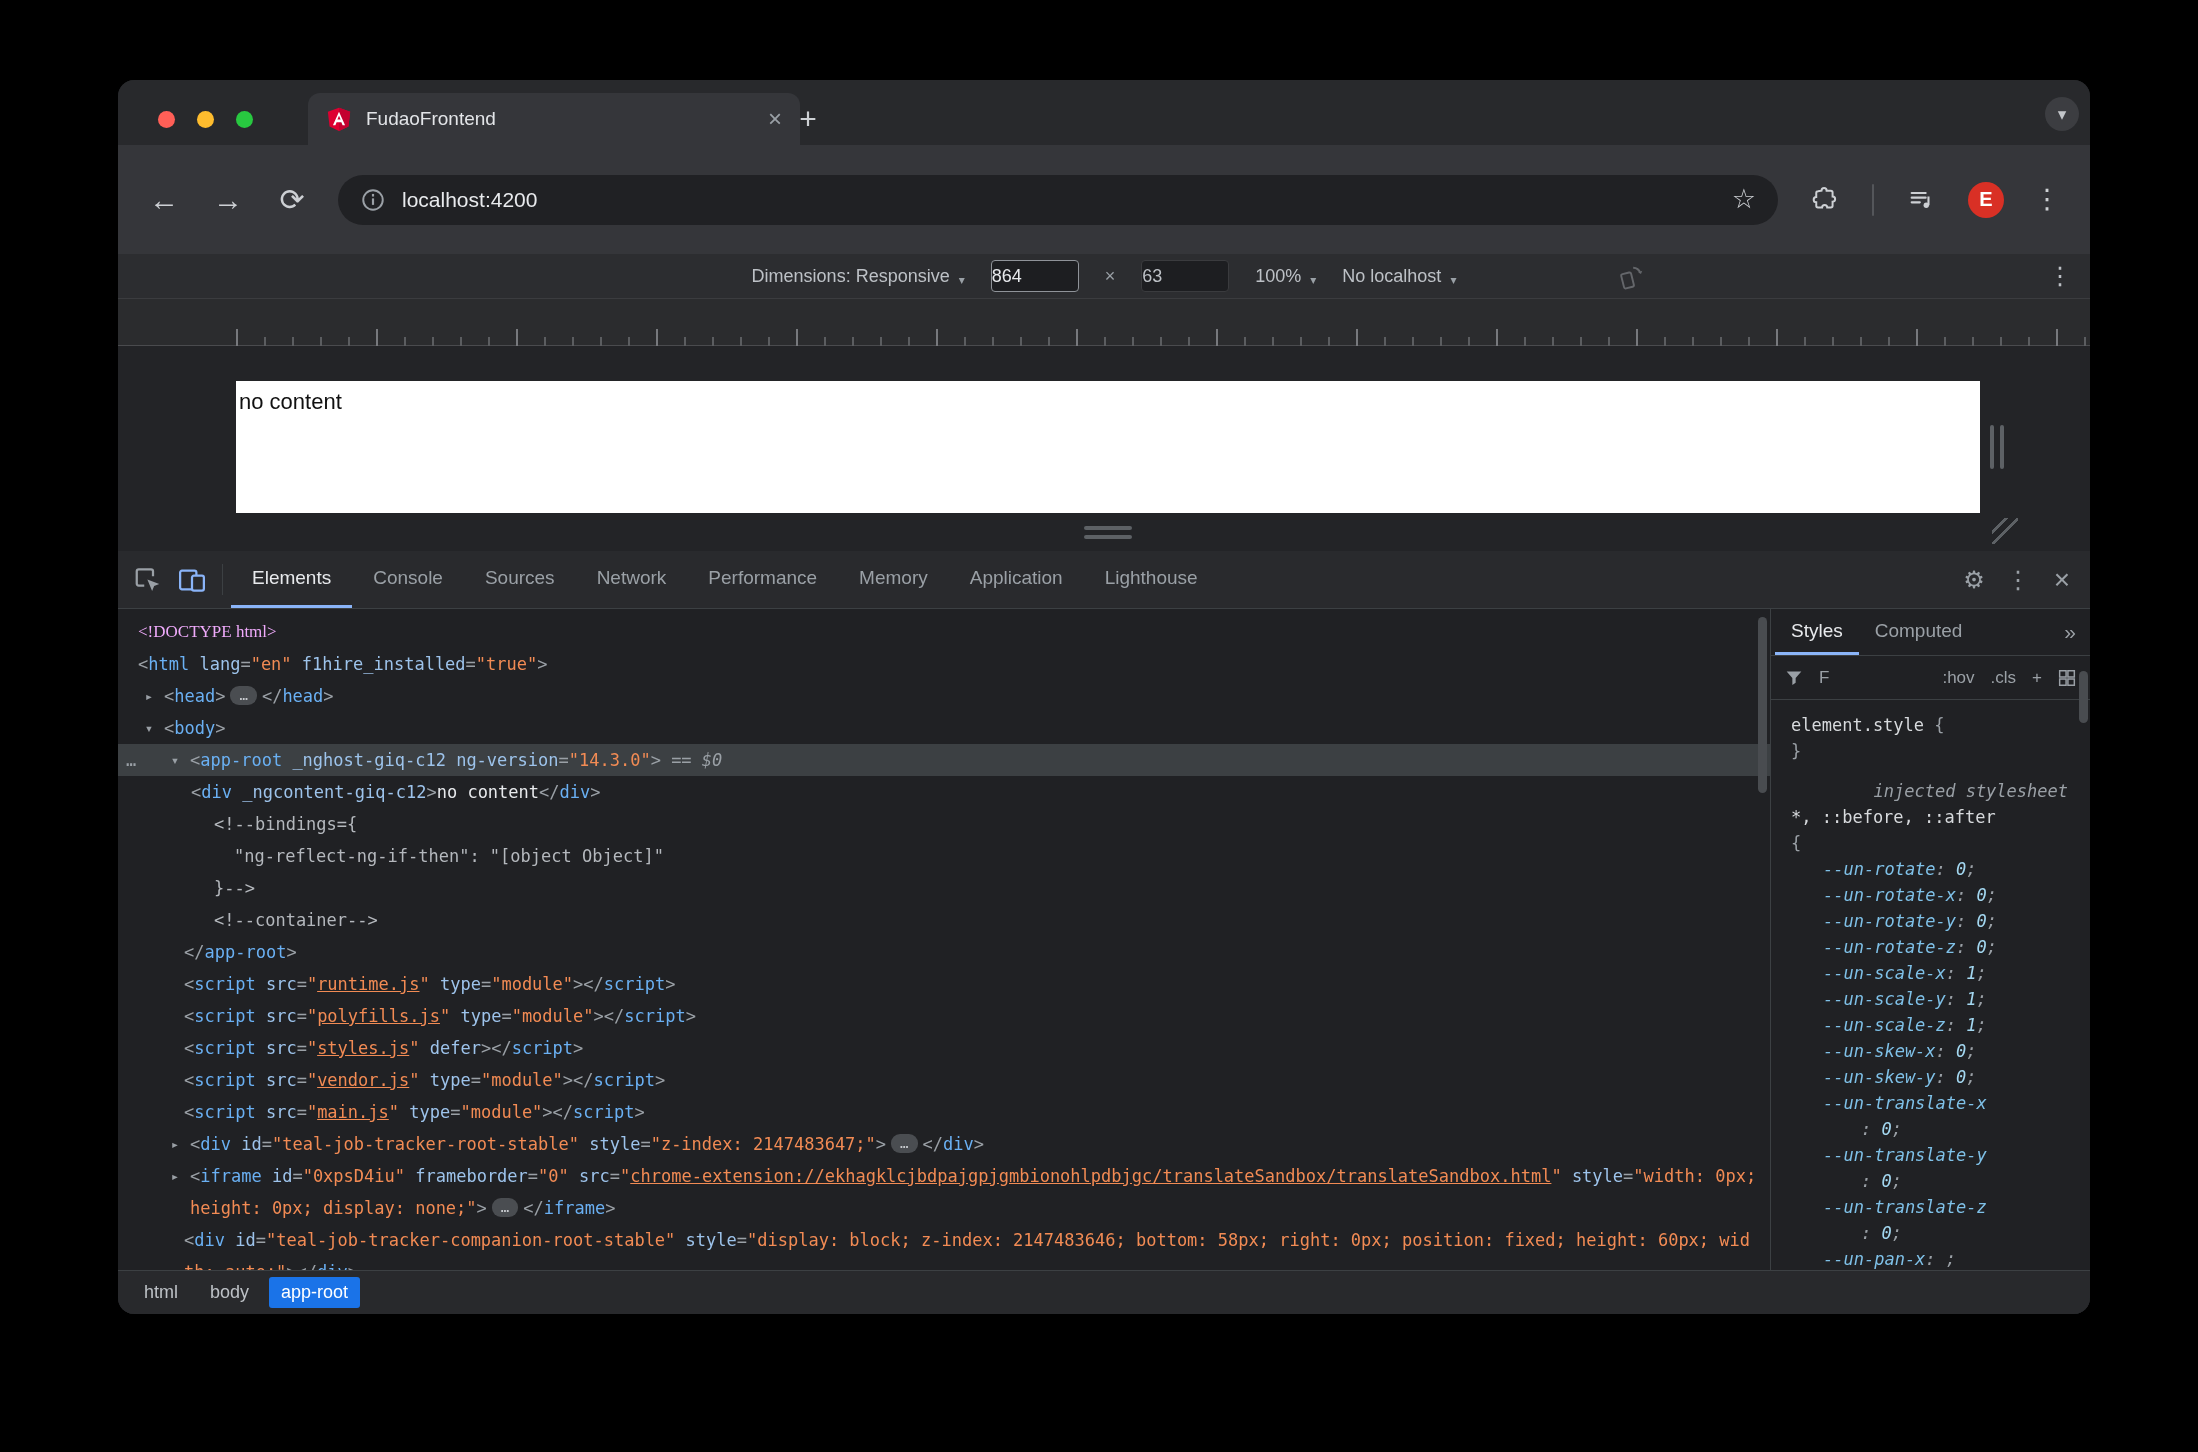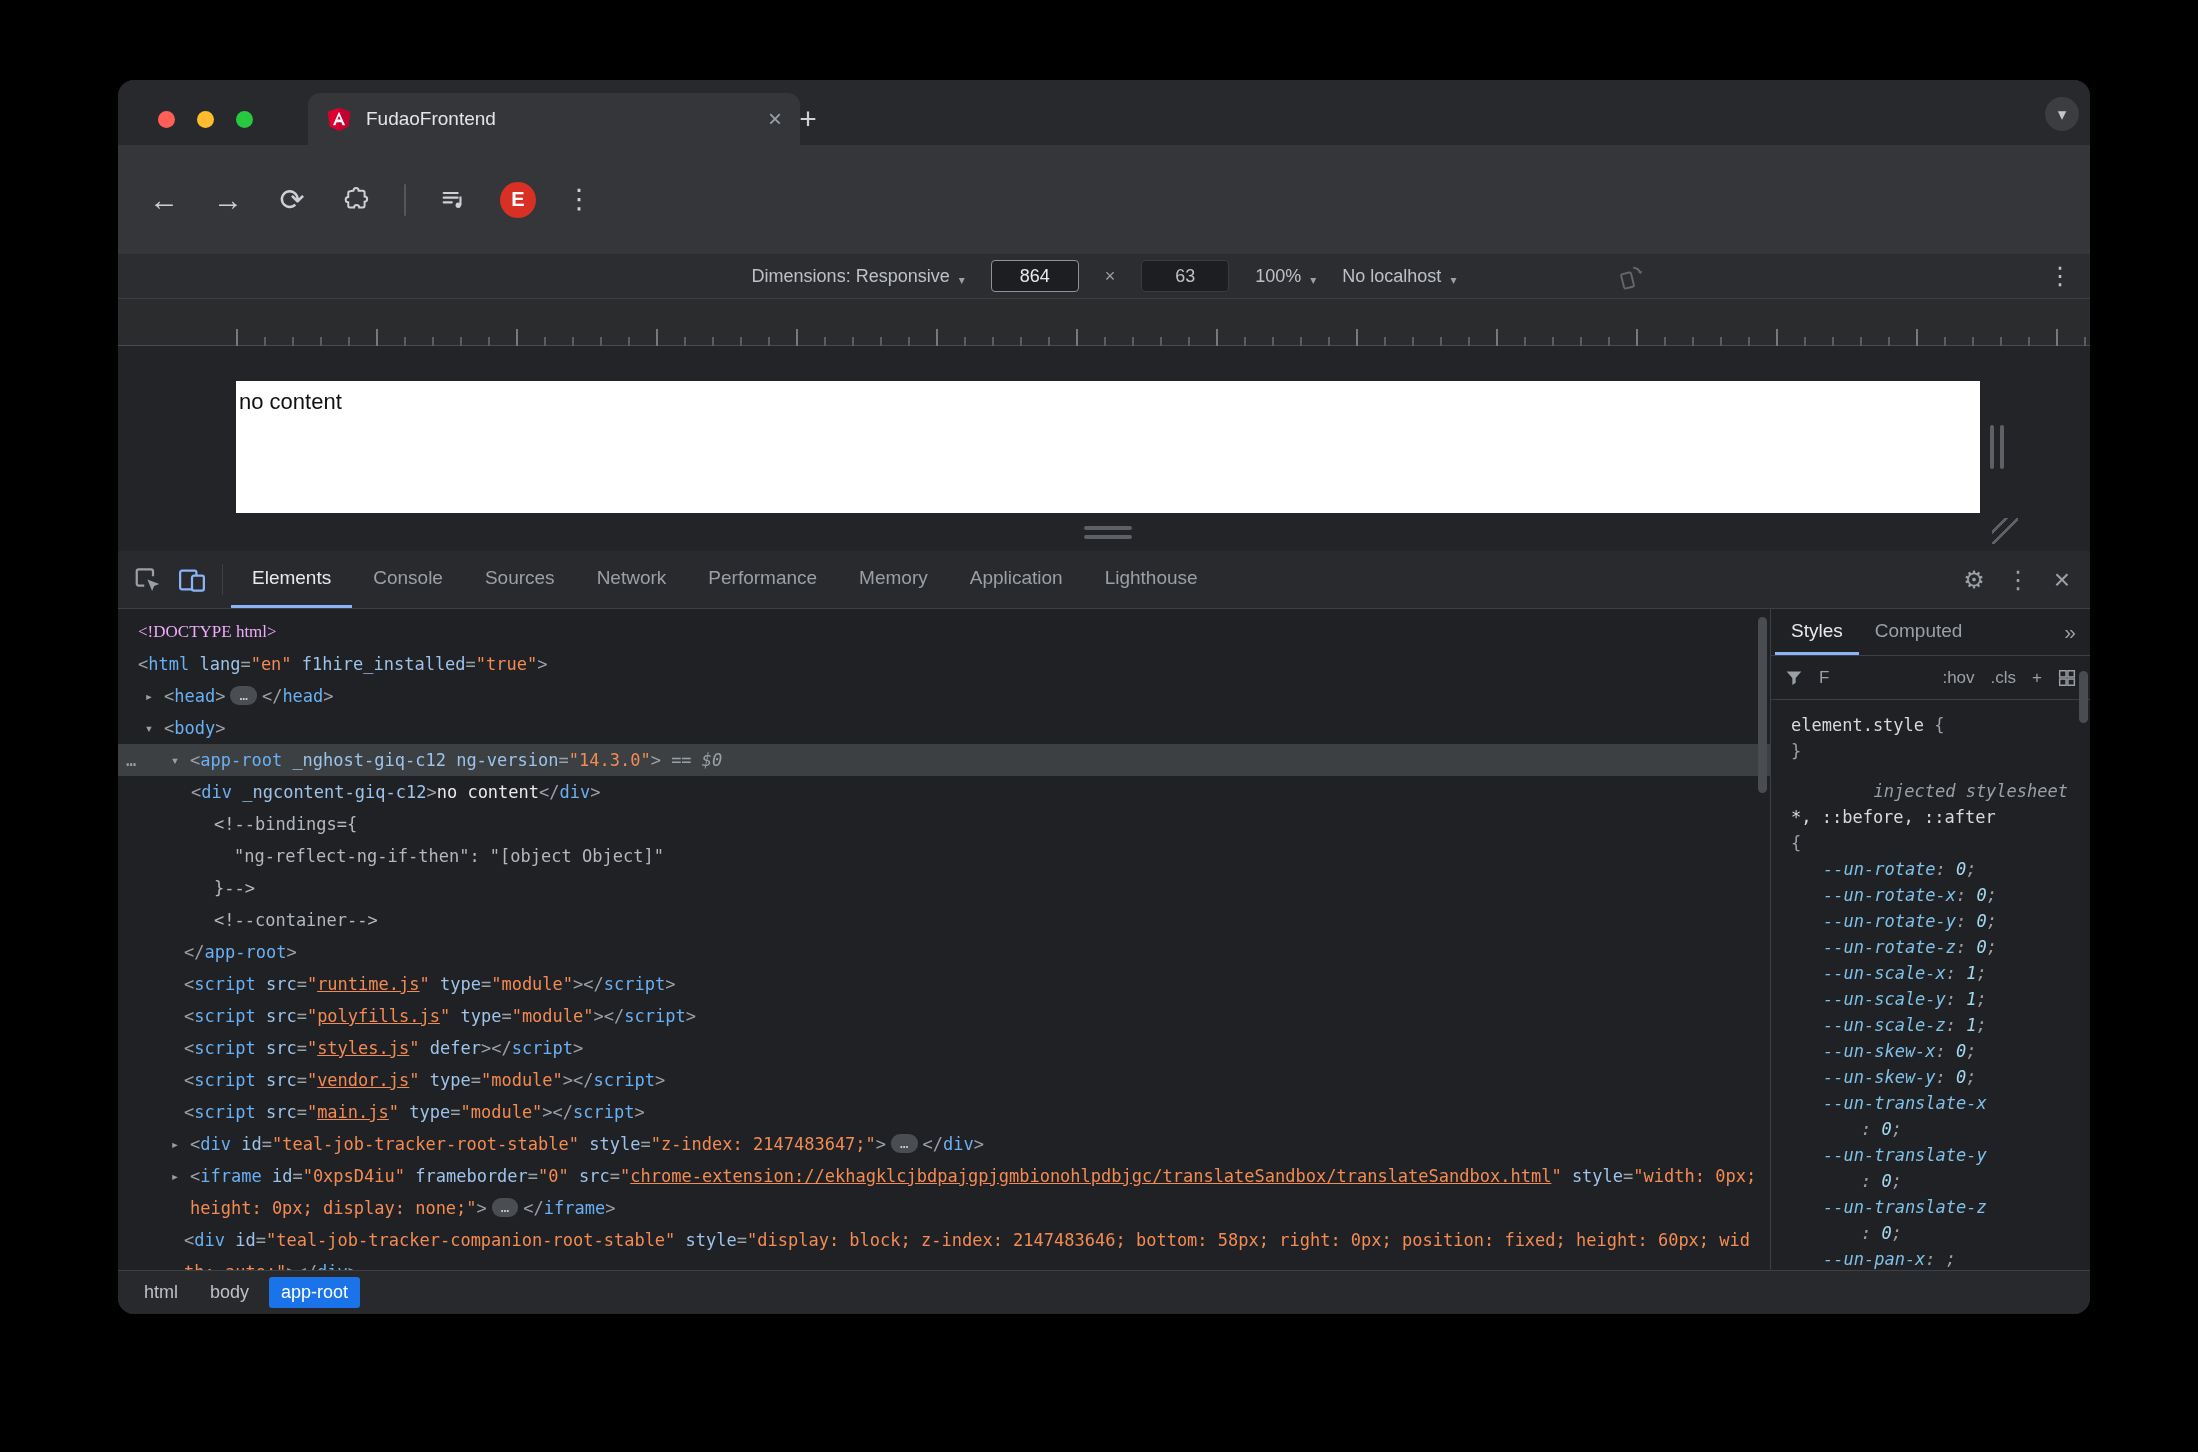--- a/index.html
+++ b/index.html
@@ -43,21 +43,21 @@
     justify-content:center; }
   .dots-v { font-size:27px; color:#cdd0d4; width:30px; text-align:center; line-height:1; }
 
   
   .device-toolbar { flex:0 0 45px; background:#2c2d30; border-bottom:1px solid #3b3c3f;
     display:flex; align-items:center; justify-content:center; gap:26px;
     color:#bdc1c6; font-size:18px; position:relative; }
   .ddl { display:flex; align-items:flex-end; gap:9px; }
   .caret { font-size:12px; color:#9aa0a6; }
   .dim-in { width:88px; height:32px; background:#1d1e21; border:1px solid #8f9399;
-    border-radius:4px; color:#e8eaed; font-size:18px; text-align:center;
+    border-radius:4px; color:#e8eaed; font-size:18px; text-align:left;
     font-family:"Liberation Sans", sans-serif; outline:none; }
   .dim-in.h { border-color:#3a3b3e; color:#bdc1c6; }
   .times { color:#9aa0a6; font-size:18px; }
   .rot { position:absolute; left:1500px; top:9px; opacity:.6; }
   .dtb-dots { position:absolute; right:18px; top:8px; color:#bdc1c6; font-size:24px; }
 
   
   .ruler { flex:0 0 47px; background:#2b2c2e; position:relative;
     box-shadow:inset 0 -1px #4a4b4e; }
   .ruler::before { content:""; position:absolute; left:118px; right:0; bottom:0; height:9px;
@@ -166,20 +166,31 @@
       <span class="tab-close">×</span>
     </div>
     <div class="newtab">+</div>
     <div class="tabsearch">▾</div>
   </div>
 
   <div class="toolbar">
     <span class="nav-ic">←</span>
     <span class="nav-ic">→</span>
     <span class="nav-ic">⟳</span>
+    <div class="urlbar">
+      <span style="display:flex;">
+        <svg width="26" height="26" viewBox="0 0 24 24">
+          <circle cx="12" cy="12" r="9" fill="none" stroke="#9aa0a6" stroke-width="1.8"></circle>
+          <rect x="11" y="10.5" width="2" height="6" fill="#9aa0a6"></rect>
+          <rect x="11" y="6.4" width="2" height="2.4" fill="#9aa0a6"></rect>
+        </svg>
+      </span>
+      <span class="url-text">localhost:4200</span>
+      <span class="star">☆</span>
+    </div>
     <span class="tb-ic">
       <svg width="28" height="28" viewBox="0 0 24 24">
         <path d="M9 4a2.2 2.2 0 0 1 4.4 0H17A1.5 1.5 0 0 1 18.5 5.5V9a2.2 2.2 0 0 1 0 4.4v3.6A1.5 1.5 0 0 1 17 18.5h-3.1a2.2 2.2 0 0 0-4.4 0H6A1.5 1.5 0 0 1 4.5 17v-3.1a2.2 2.2 0 0 1 0-4.4V6A1.5 1.5 0 0 1 6 4.5z" fill="none" stroke="#cdd0d4" stroke-width="1.7"></path>
       </svg>
     </span>
     <span class="tsep"></span>
     <span class="tb-ic">
       <svg width="28" height="28" viewBox="0 0 24 24">
         <path d="M4 6h12M4 10h12M4 14h7" stroke="#cdd0d4" stroke-width="1.8" stroke-linecap="round" fill="none"></path>
         <circle cx="16.5" cy="16.5" r="2.3" fill="#cdd0d4"></circle>

